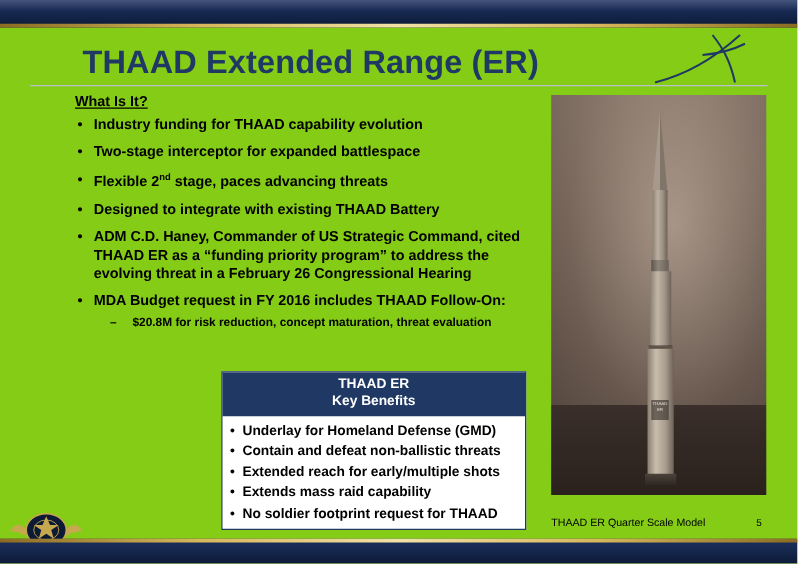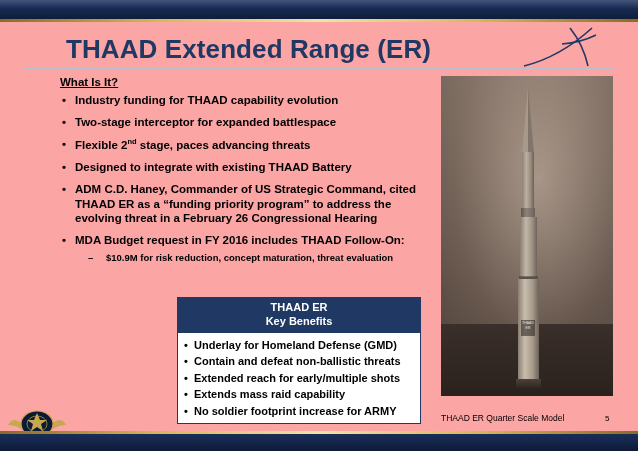--- a/index.html
+++ b/index.html
@@ -7,21 +7,21 @@
     padding: 0;
     background: #ffffff;
   }
   body {
     font-family: "Liberation Sans", sans-serif;
   }
   #slide {
     position: relative;
     width: 638px;
     height: 451px;
-    background: #fca5a5;
+    background: #84cc16;
     overflow: hidden;
   }
 
   
   .top-bar {
     position: absolute;
     left: 0;
     top: 0;
     width: 638px;
     height: 22px;
@@ -373,35 +373,35 @@
       <li>Industry funding for THAAD capability evolution</li>
       <li>Two-stage interceptor for expanded battlespace</li>
       <li><span>Flexible 2</span><sup>nd</sup><span> stage, paces advancing threats</span></li>
       <li>Designed to integrate with existing THAAD Battery</li>
     </ul>
 
     <ul class="bullets">
       <li>ADM C.D. Haney, Commander of US Strategic Command, cited THAAD ER as a “funding priority program” to address the evolving threat in a February 26 Congressional Hearing</li>
       <li class="tight">MDA Budget request in FY 2016 includes THAAD Follow-On:</li>
     </ul>
-    <div class="sub-dash">$10.9M for risk reduction, concept maturation, threat evaluation</div>
+    <div class="sub-dash">$20.8M for risk reduction, concept maturation, threat evaluation</div>
 
   </div>
 
   <div class="kb-box">
     <div class="kb-head">
       <div>THAAD ER</div>
       <div>Key Benefits</div>
     </div>
     <ul class="kb-list">
       <li>Underlay for Homeland Defense (GMD)</li>
       <li>Contain and defeat non-ballistic threats</li>
       <li>Extended reach for early/multiple shots</li>
       <li>Extends mass raid capability</li>
-      <li>No soldier footprint increase for ARMY</li>
+      <li>No soldier footprint request for THAAD</li>
     </ul>
   </div>
 
   <div class="photo">
     <div class="wallglow"></div>
     <div class="floor"></div>
     <div class="missile">
       <div class="nose"></div>
       <div class="nose-shade"></div>
       <div class="body-upper"></div>

